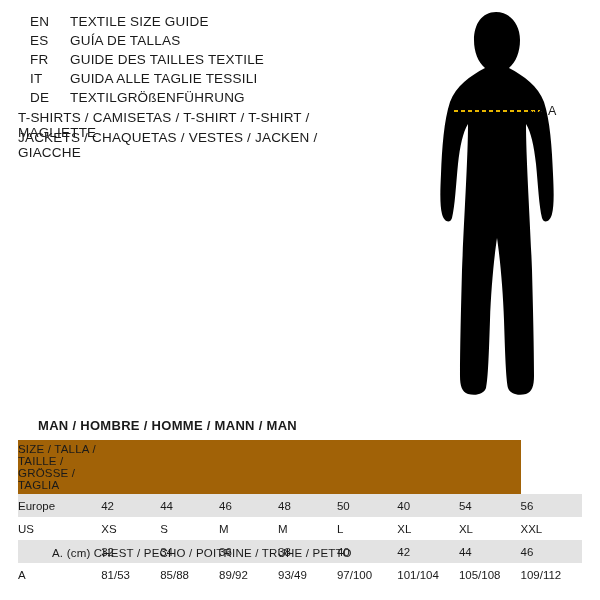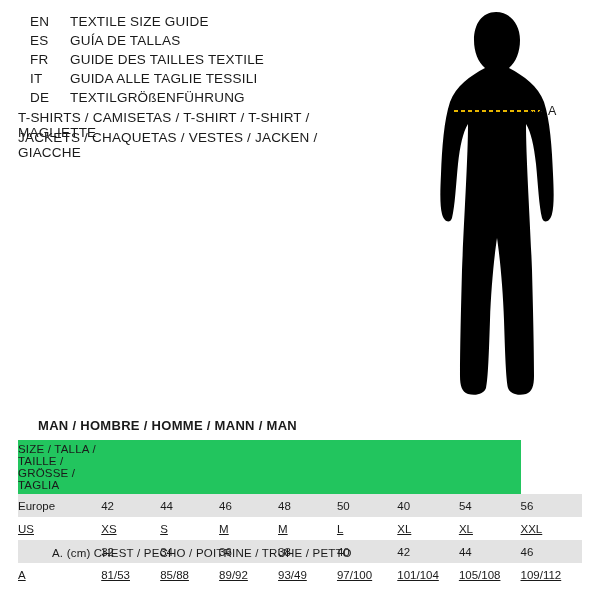--- a/index.html
+++ b/index.html
@@ -99,33 +99,32 @@
     width: 564px;
     border-collapse: collapse;
     font-size: 11.5px;
   }
   table.size-table td {
     padding: 3px 0 3px 0;
     height: 17px;
     vertical-align: middle;
   }
   tr.header-row {
-    background: #22c55e;
+    background: #a16207;
   }
   tr.header-row td {
     font-weight: normal;
     font-size: 11.5px;
     letter-spacing: 0.2px;
   }
   tr.band td {
     background: #e3e3e3;
   }
   tr.plain td {
     background: #ffffff;
-    text-decoration: underline;
   }
   td.c0 { width: 92px; padding-left: 2px; }
   td.cell { width: 67px; text-align: left; padding-left: 4px; }
 
   .footnote {
     position: absolute;
     left: 18px;
     top: 547px;
     font-size: 11.5px;
     letter-spacing: 0.2px;

